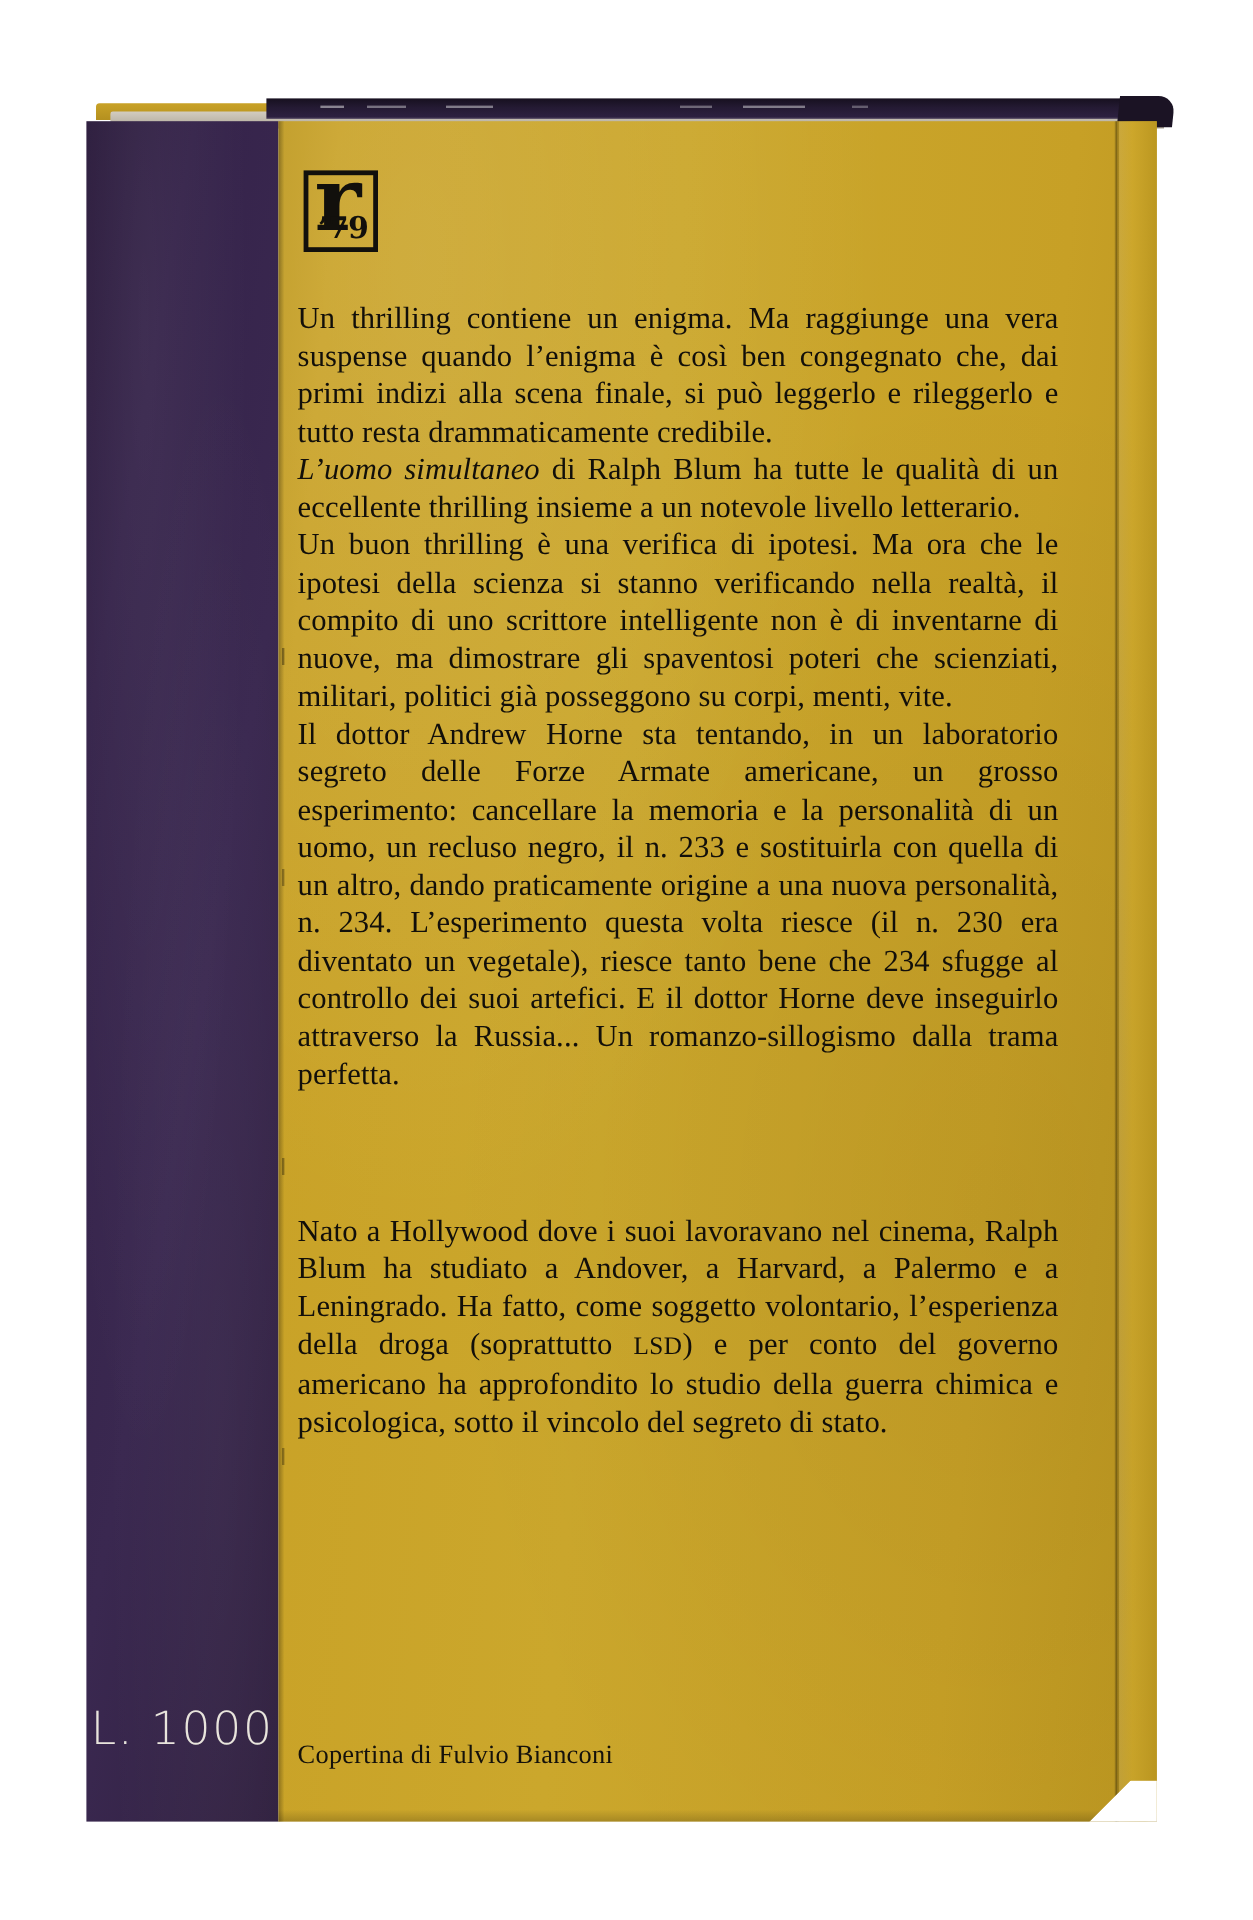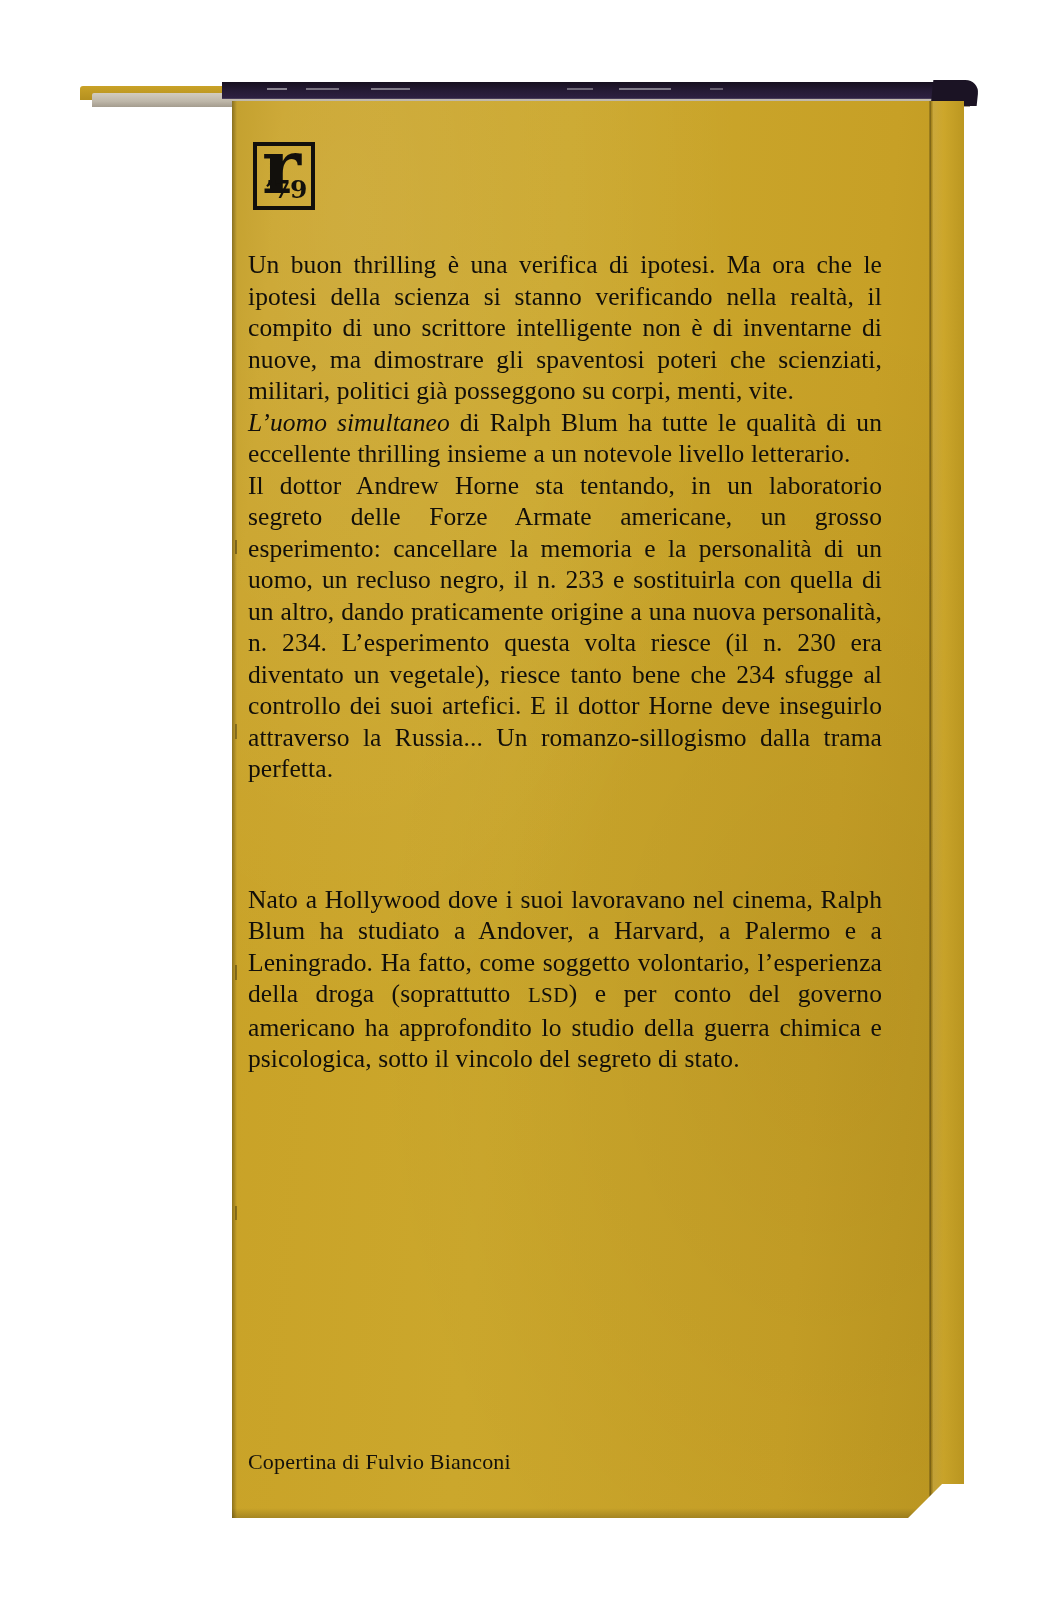--- a/index.html
+++ b/index.html
@@ -218,36 +218,40 @@
 </head>
 <body>
 
 <div id="book-photo">
 
   <div id="spine-top-sliver"></div>
   <div id="book-page-edge"></div>
   <div id="book-head-edge"></div>
   <div id="cover-corner-cap"></div>
 
+  <div id="spine-panel">
+    <div id="spine-price">L. 1000</div>
+  </div>
 
   <div id="cover-panel">
     <div id="cover-hinge"></div>
     <div id="cover-hinge-dots"></div>
 
     <div id="logo-box">
       <span id="logo-r">r</span>
       <span id="logo-year">’79</span>
     </div>
 
     <div id="blurb-area">
 
+      <p class="blurb-p last-line-natural">Un thrilling contiene un enigma. Ma raggiunge una vera suspense quando l’enigma è così ben congegnato che, dai primi indizi alla scena finale, si può leggerlo e rileggerlo e tutto resta drammaticamente credibile.</p>
+
+      <p class="blurb-p last-line-natural"><span class="ital">L’uomo simultaneo</span><span> di Ralph Blum ha tutte le qualità di un eccellente thrilling insieme a un notevole livello letterario.</span></p>
 
       <p class="blurb-p last-line-natural">Un buon thrilling è una verifica di ipotesi. Ma ora che le ipotesi della scienza si stanno verificando nella realtà, il compito di uno scrittore intelligente non è di inventarne di nuove, ma dimostrare gli spaventosi poteri che scienziati, militari, politici già posseggono su corpi, menti, vite.</p>
-
-      <p class="blurb-p last-line-natural"><span class="ital">L’uomo simultaneo</span><span> di Ralph Blum ha tutte le qualità di un eccellente thrilling insieme a un notevole livello letterario.</span></p>
 
       <p class="blurb-p last-line-natural">Il dottor Andrew Horne sta tentando, in un laboratorio segreto delle Forze Armate americane, un grosso esperimento: cancellare la memoria e la personalità di un uomo, un recluso negro, il n. 233 e sostituirla con quella di un altro, dando praticamente origine a una nuova personalità, n. 234. L’esperimento questa volta riesce (il n. 230 era diventato un vegetale), riesce tanto bene che 234 sfugge al controllo dei suoi artefici. E il dottor Horne deve inseguirlo attraverso la Russia... Un romanzo-sillogismo dalla trama perfetta.</p>
 
       <p class="blurb-p last-line-natural" id="bio-paragraph"><span>Nato a Hollywood dove i suoi lavoravano nel cinema, Ralph Blum ha studiato a Andover, a Harvard, a Palermo e a Leningrado. Ha fatto, come soggetto volontario, l’esperienza della droga (soprattutto </span><span class="smallcaps">LSD</span><span>) e per conto del governo americano ha approfondito lo studio della guerra chimica e psicologica, sotto il vincolo del segreto di stato.</span></p>
 
     </div>
 
     <div id="cover-credit">Copertina di Fulvio Bianconi</div>
 
     <div id="cover-foreedge-line"></div>

